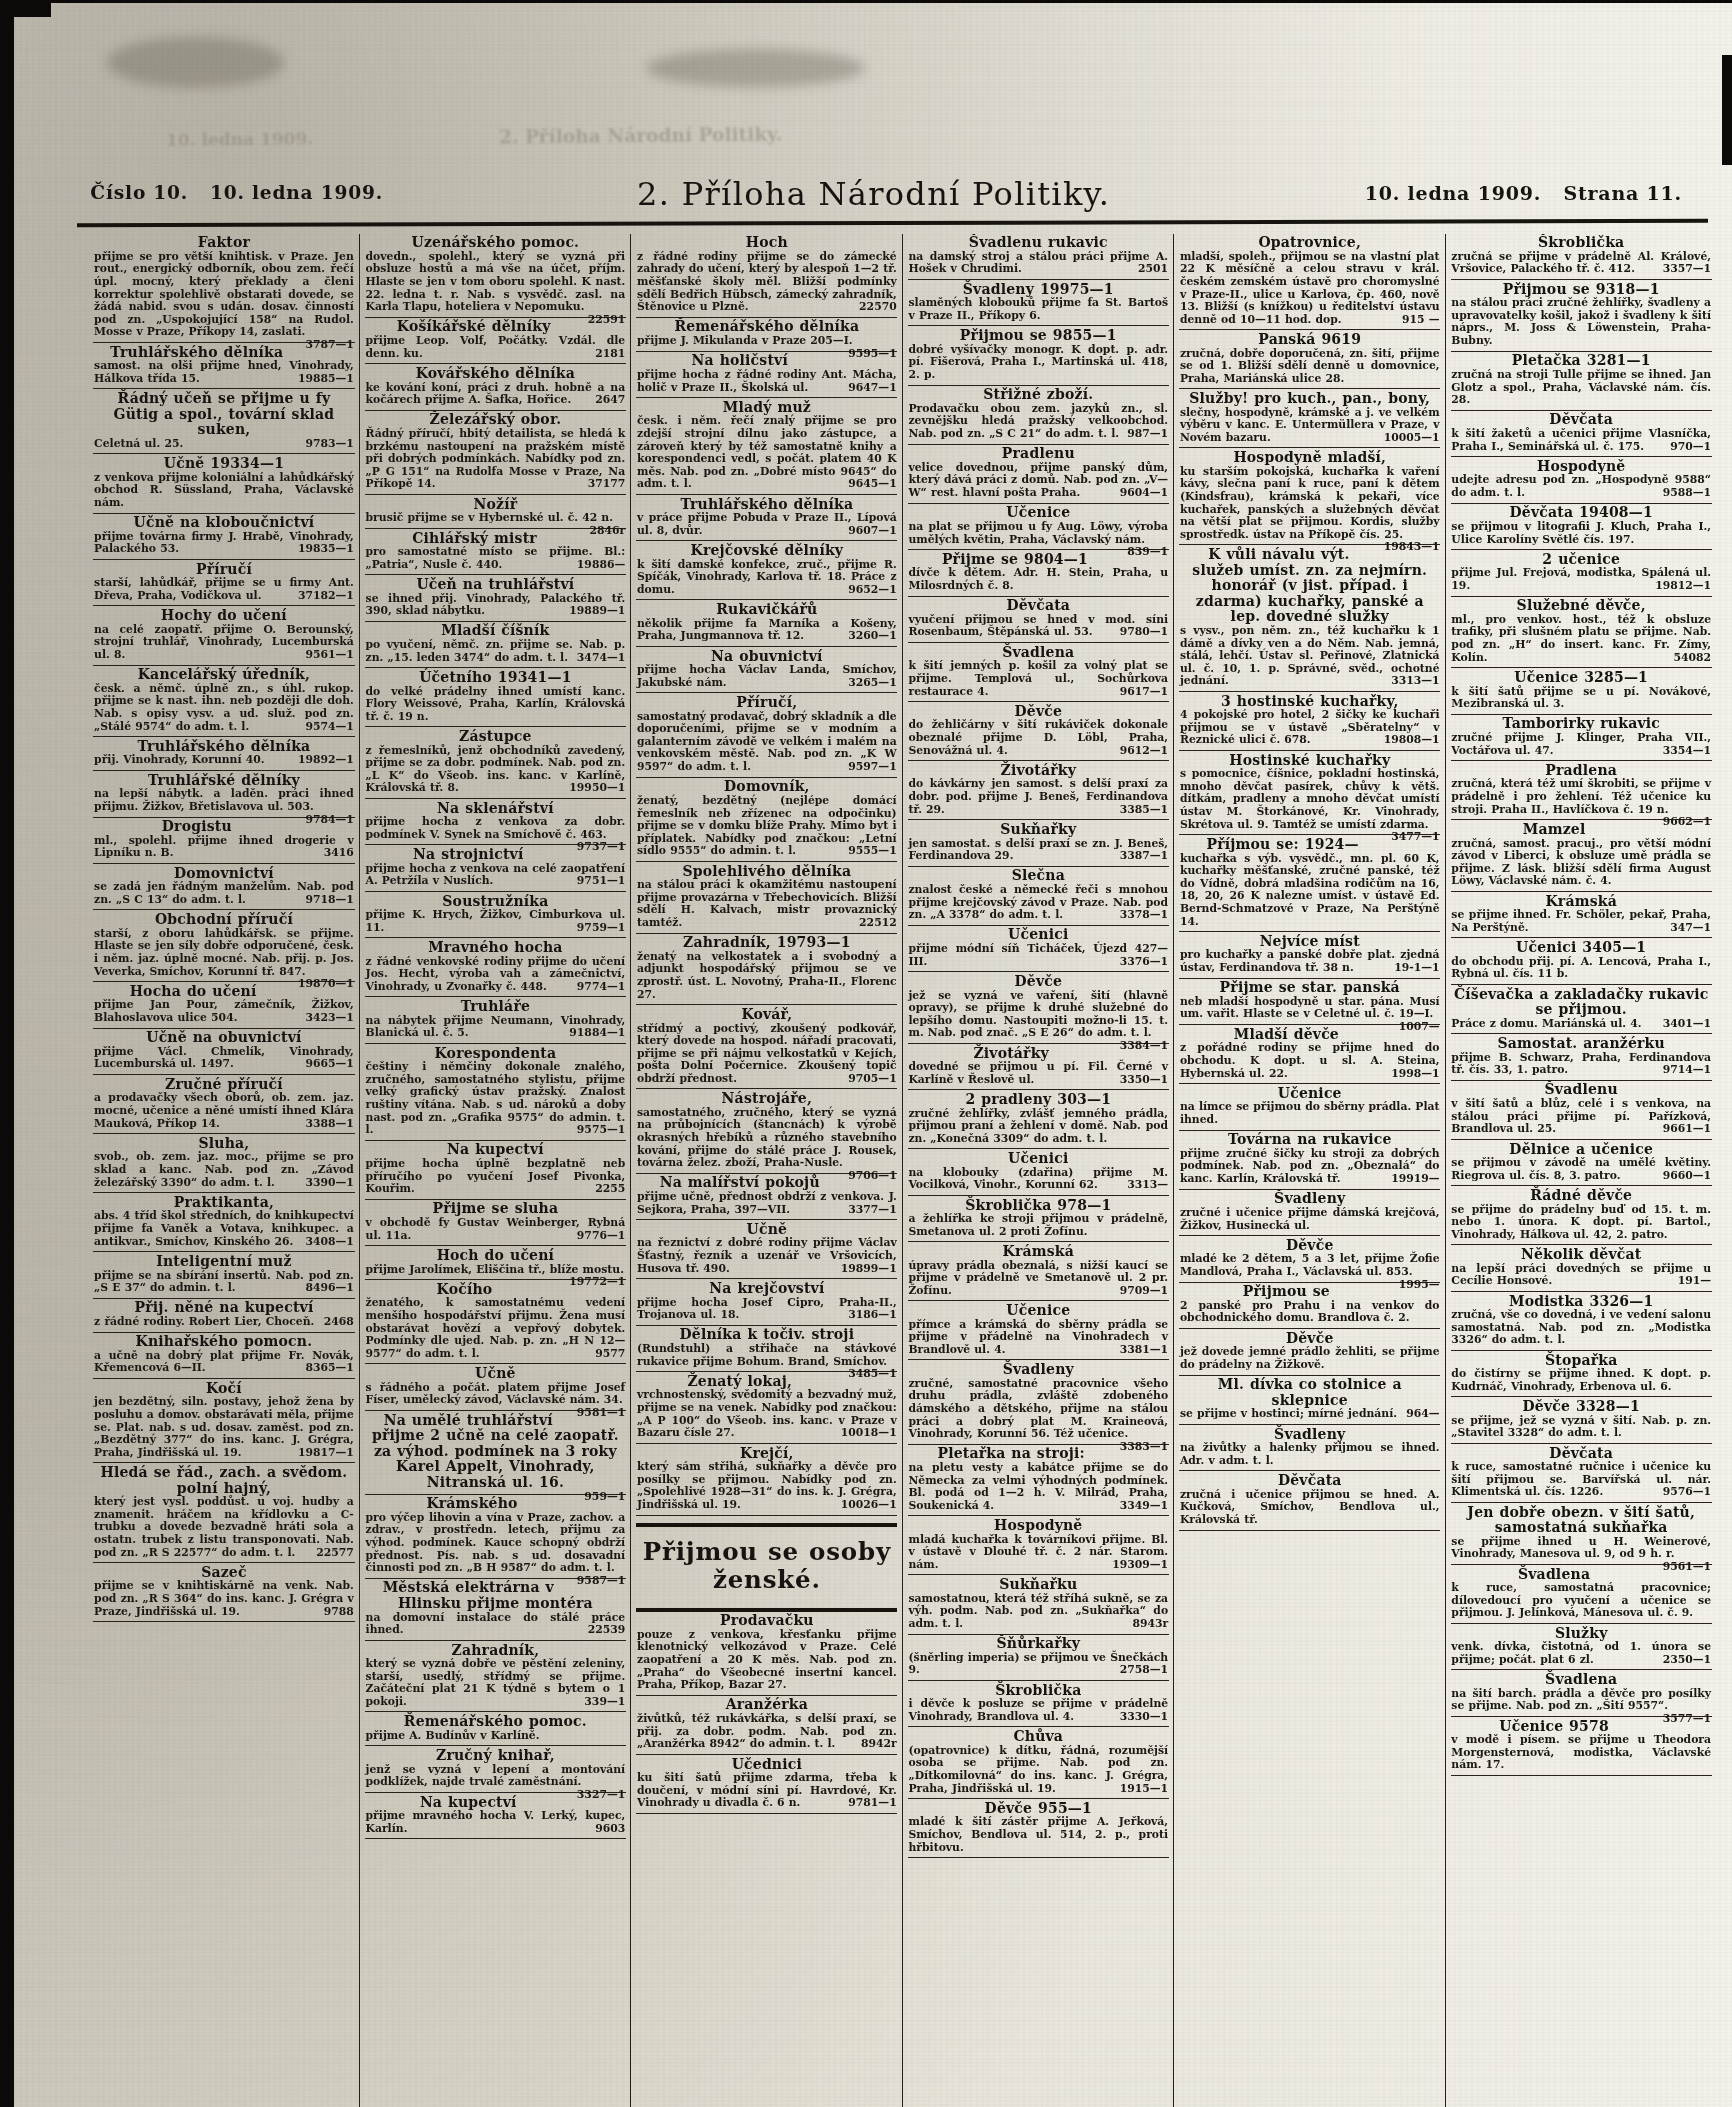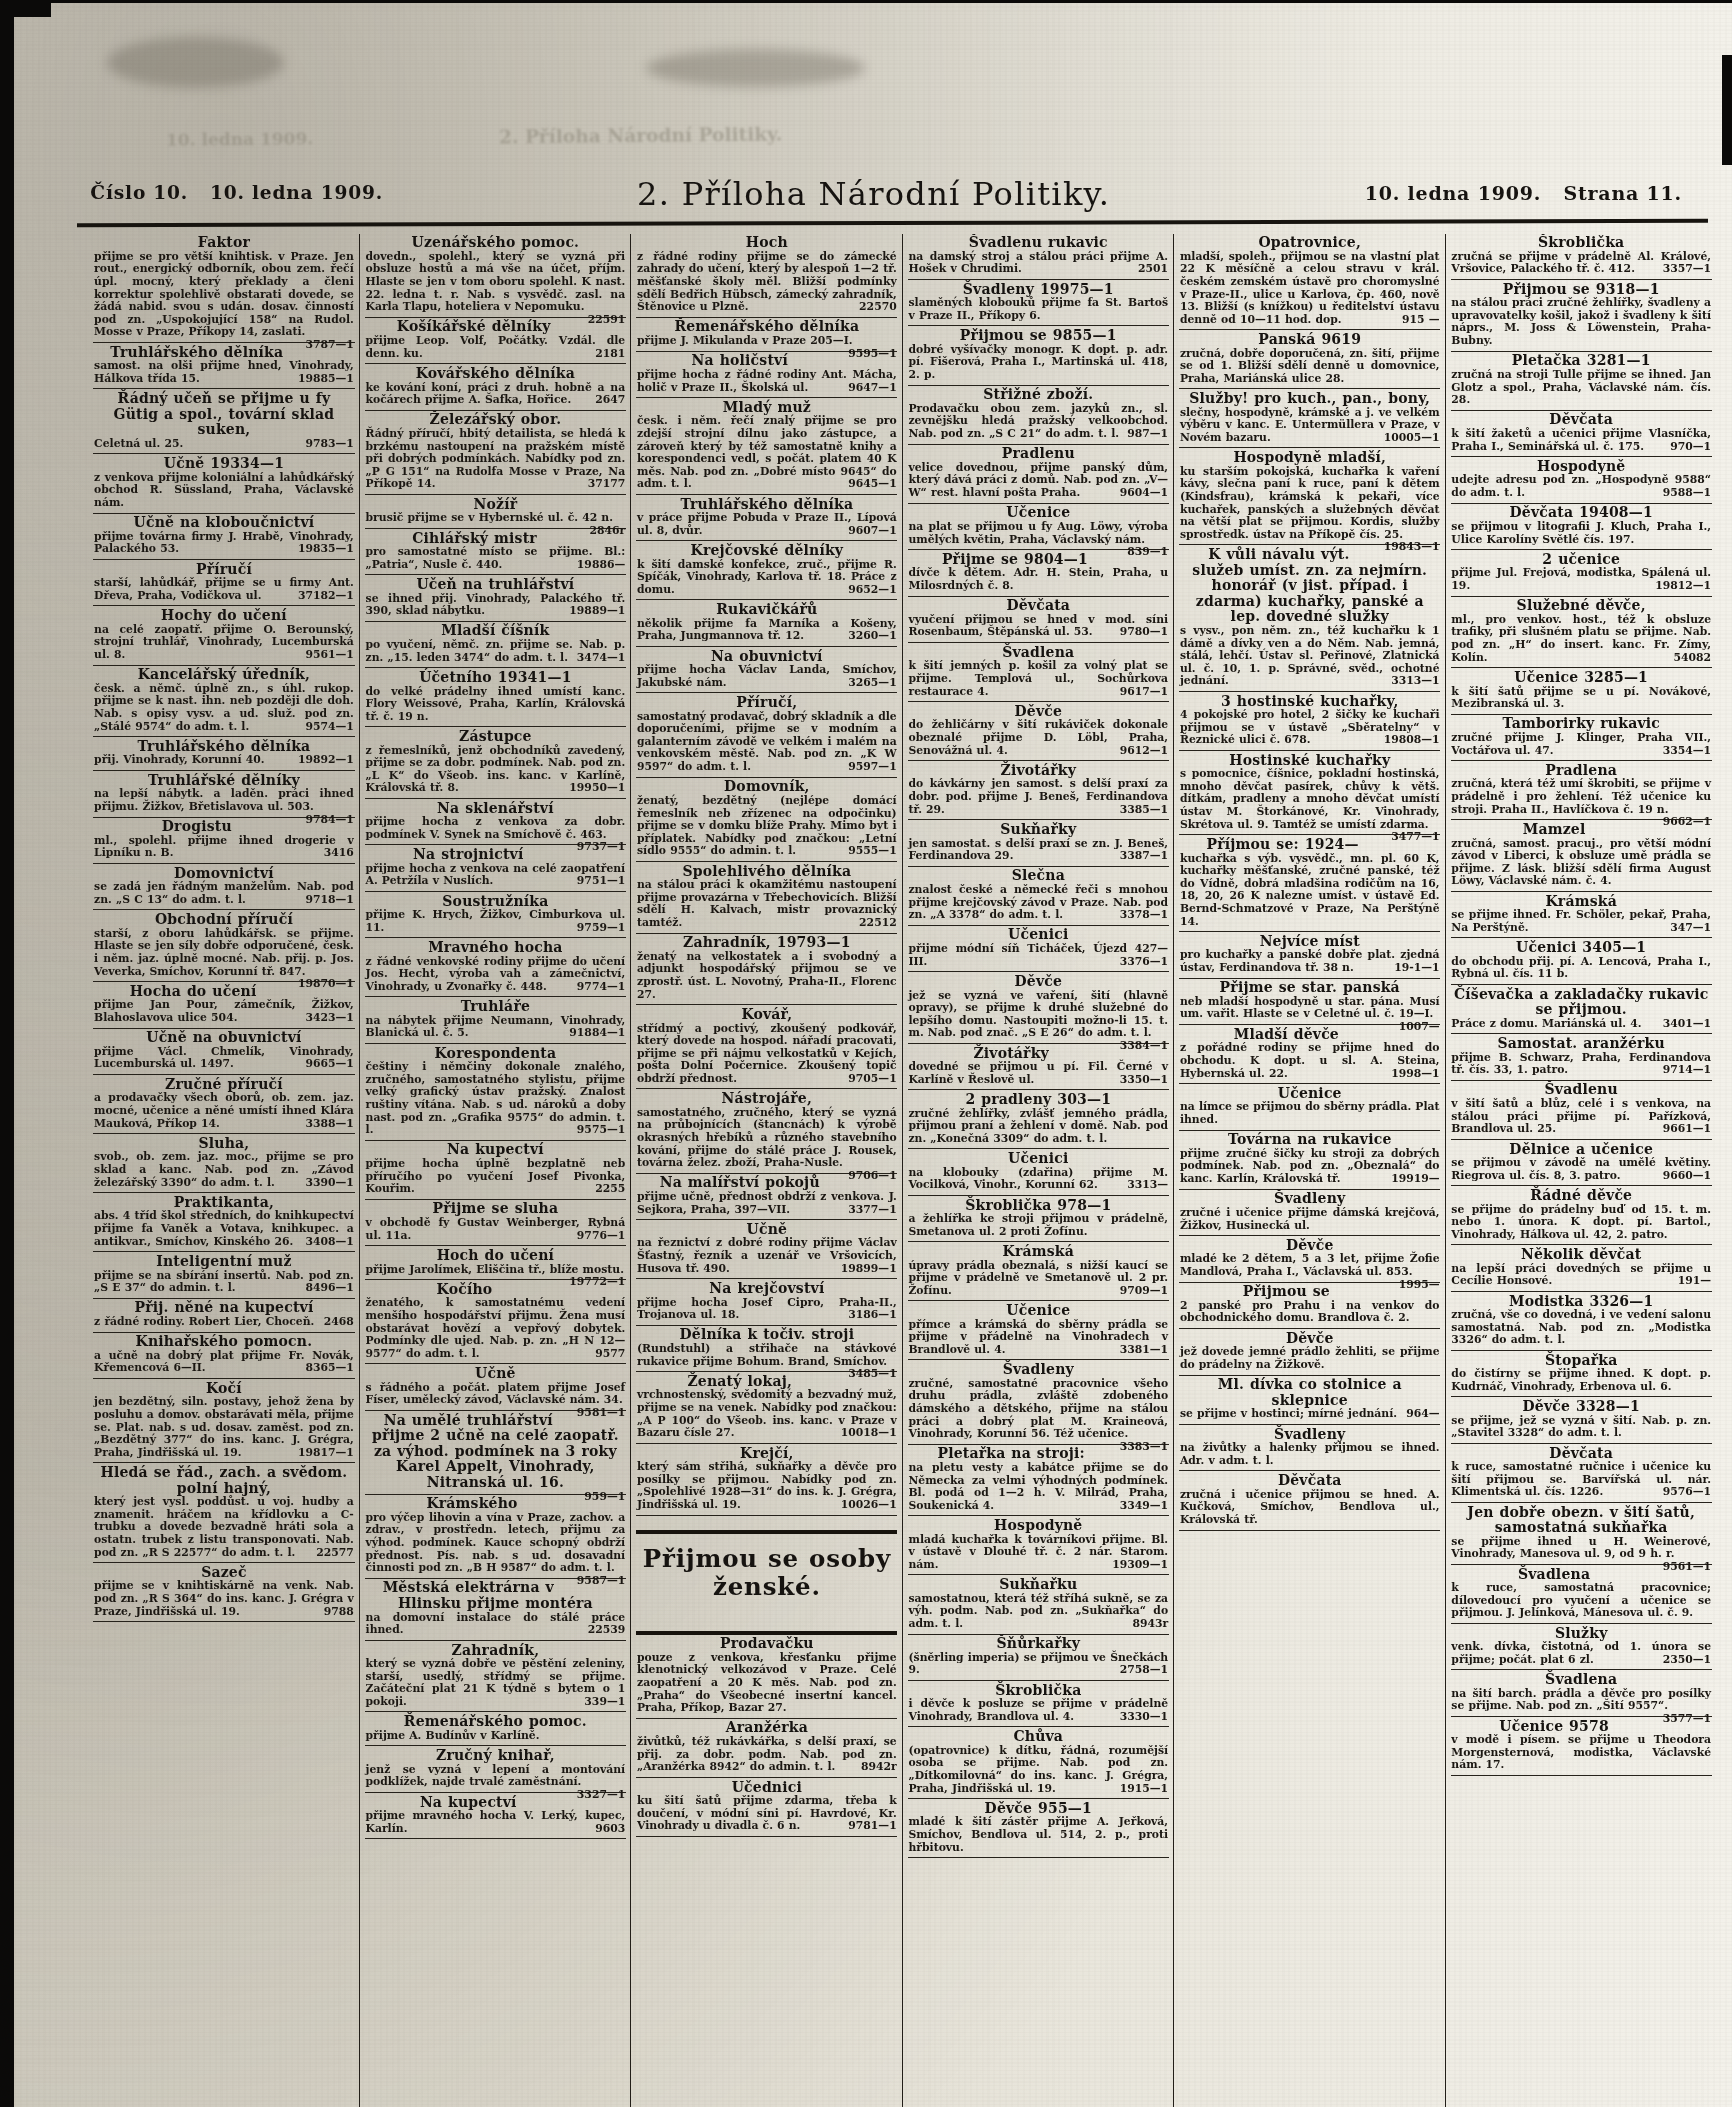--- a/index.html
+++ b/index.html
@@ -27,21 +27,21 @@
   .headrule{position:absolute;left:63px;right:25px;top:218px;height:3.8px;background:#17140f;transform:rotate(-.15deg);}
   .cols{position:absolute;left:74px;right:17px;top:231px;bottom:0;display:flex;}
   .col{flex:1 1 0;min-width:0;padding:0 4.2px 0 5px;border-right:1.7px solid #221e18;overflow:hidden;}
   .col:last-child{border-right:none;}
   .ad{border-bottom:1.7px solid #26221b;padding:1.7px 0.8px 3px 0.8px;}
   .ad-title{font-weight:bold;text-align:center;font-size:14px;line-height:15.6px;letter-spacing:0.2px;
     word-spacing:0.8px;}
   .ad-body{font-size:10.8px;line-height:12.6px;text-align:justify;font-weight:600;
     color:#1b1712;word-spacing:0.4px;}
   .ref{float:right;font-weight:bold;padding-left:5.9px;}
-  .banner{padding:11px 0 30px 0;border-top:4.2px solid #17130d;border-bottom:4.2px solid #17130d;margin-top:14px;}
+  .banner{padding:11px 0 14px 0;border-top:4.2px solid #17130d;border-bottom:4.2px solid #17130d;margin-top:7px;}
   .banner .ad-title{font-size:24.5px;line-height:28px;letter-spacing:0.8px;}
   .left-bar{position:absolute;left:0;top:0;width:14.3px;height:100%;background:#0b0a09;}
   .corner{position:absolute;background:#0b0a09;}
 </style>
 </head>
 <body>
 
 <div class="sheet">
   <div class="grain"></div>
 

